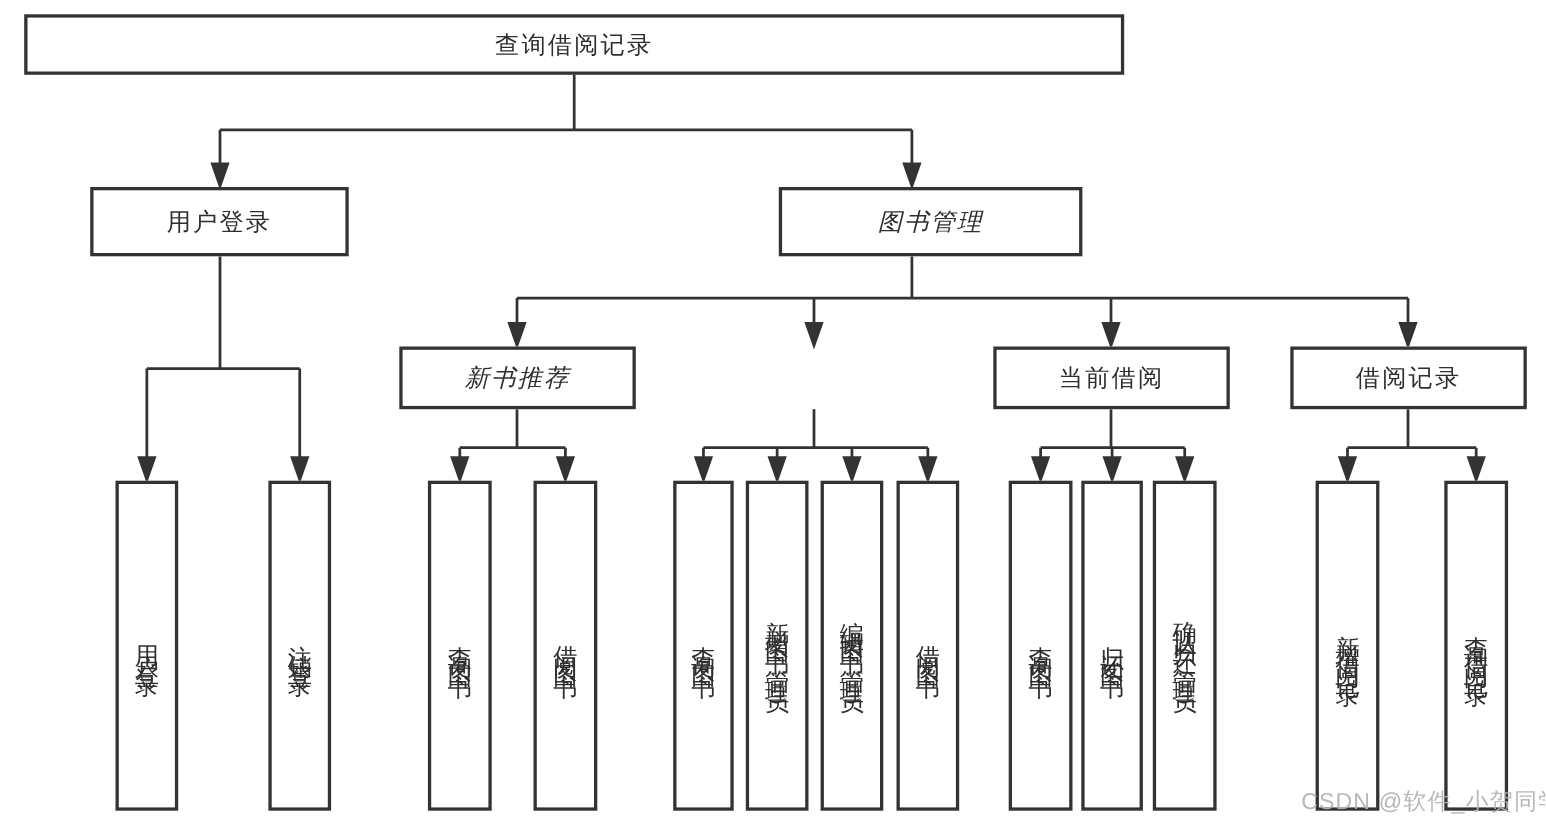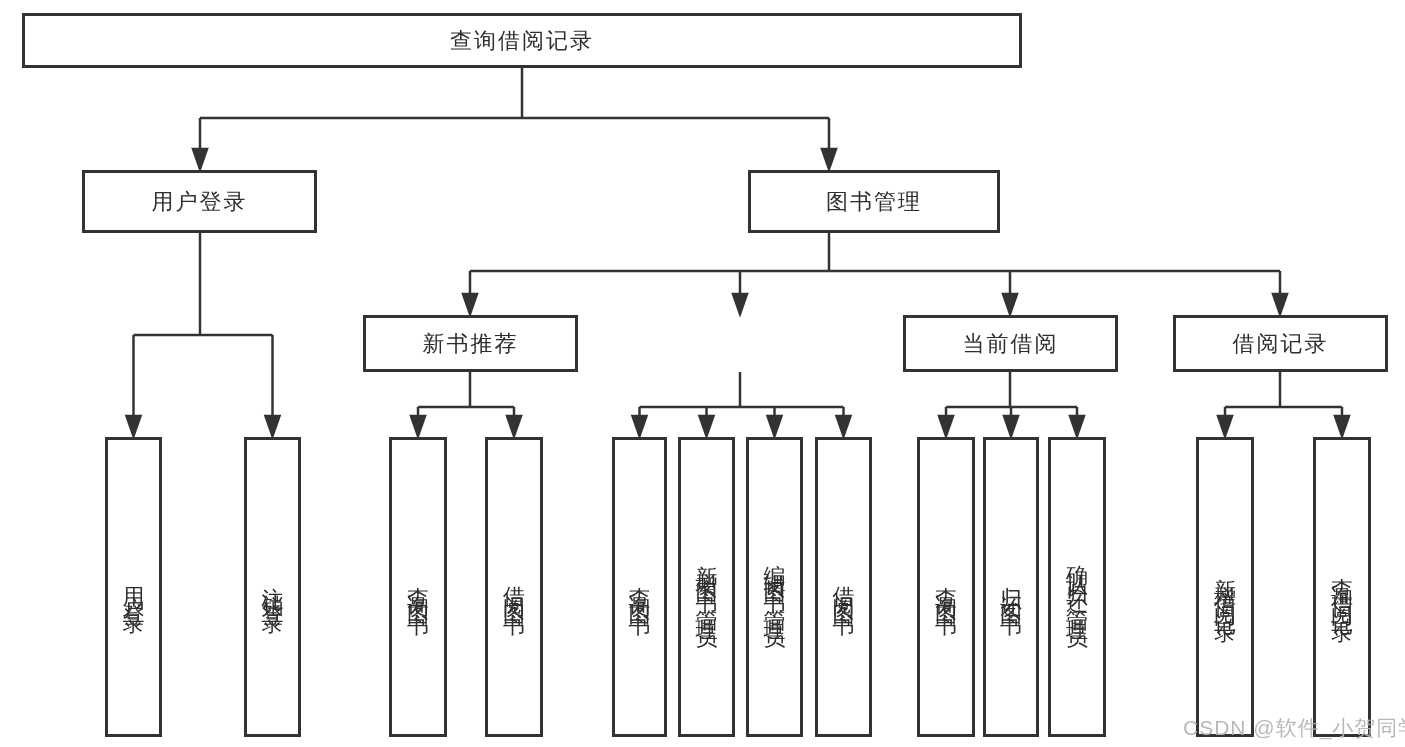--- a/index.html
+++ b/index.html
@@ -37,23 +37,23 @@
   }
   .v-label {
     writing-mode: vertical-rl;
     text-orientation: mixed;
     font-size: 22px;
     letter-spacing: 9px;
     line-height: 1;
   }
   .lvl1 { left: 22px;   top: 13px;  width: 1000px; height: 55px; }
   .lvl2-a { left: 82px;  top: 170px; width: 235px; height: 63px; }
-  .lvl2-b { left: 748px; top: 170px; width: 252px; height: 63px; }
+  .lvl2-b { left: 708px; top: 170px; width: 276px; height: 63px; font-style: italic; }
   .lvl3 { top: 315px; width: 215px; height: 57px; }
-  .lvl3-a { left: 363px; }
+  .lvl3-a { left: 363px; font-style: italic; }
   .lvl3-b { left: 633px; }
   .lvl3-c { left: 903px; }
   .lvl3-d { left: 1173px; }
   .leaf { top: 437px; height: 300px; }
   .leaf-1  { left: 105px;  width: 57px; }
   .leaf-2  { left: 244px;  width: 57px; }
   .leaf-3  { left: 389px;  width: 58px; }
   .leaf-4  { left: 485px;  width: 58px; }
   .leaf-5  { left: 612px;  width: 55px; }
   .leaf-6  { left: 678px;  width: 57px; }

